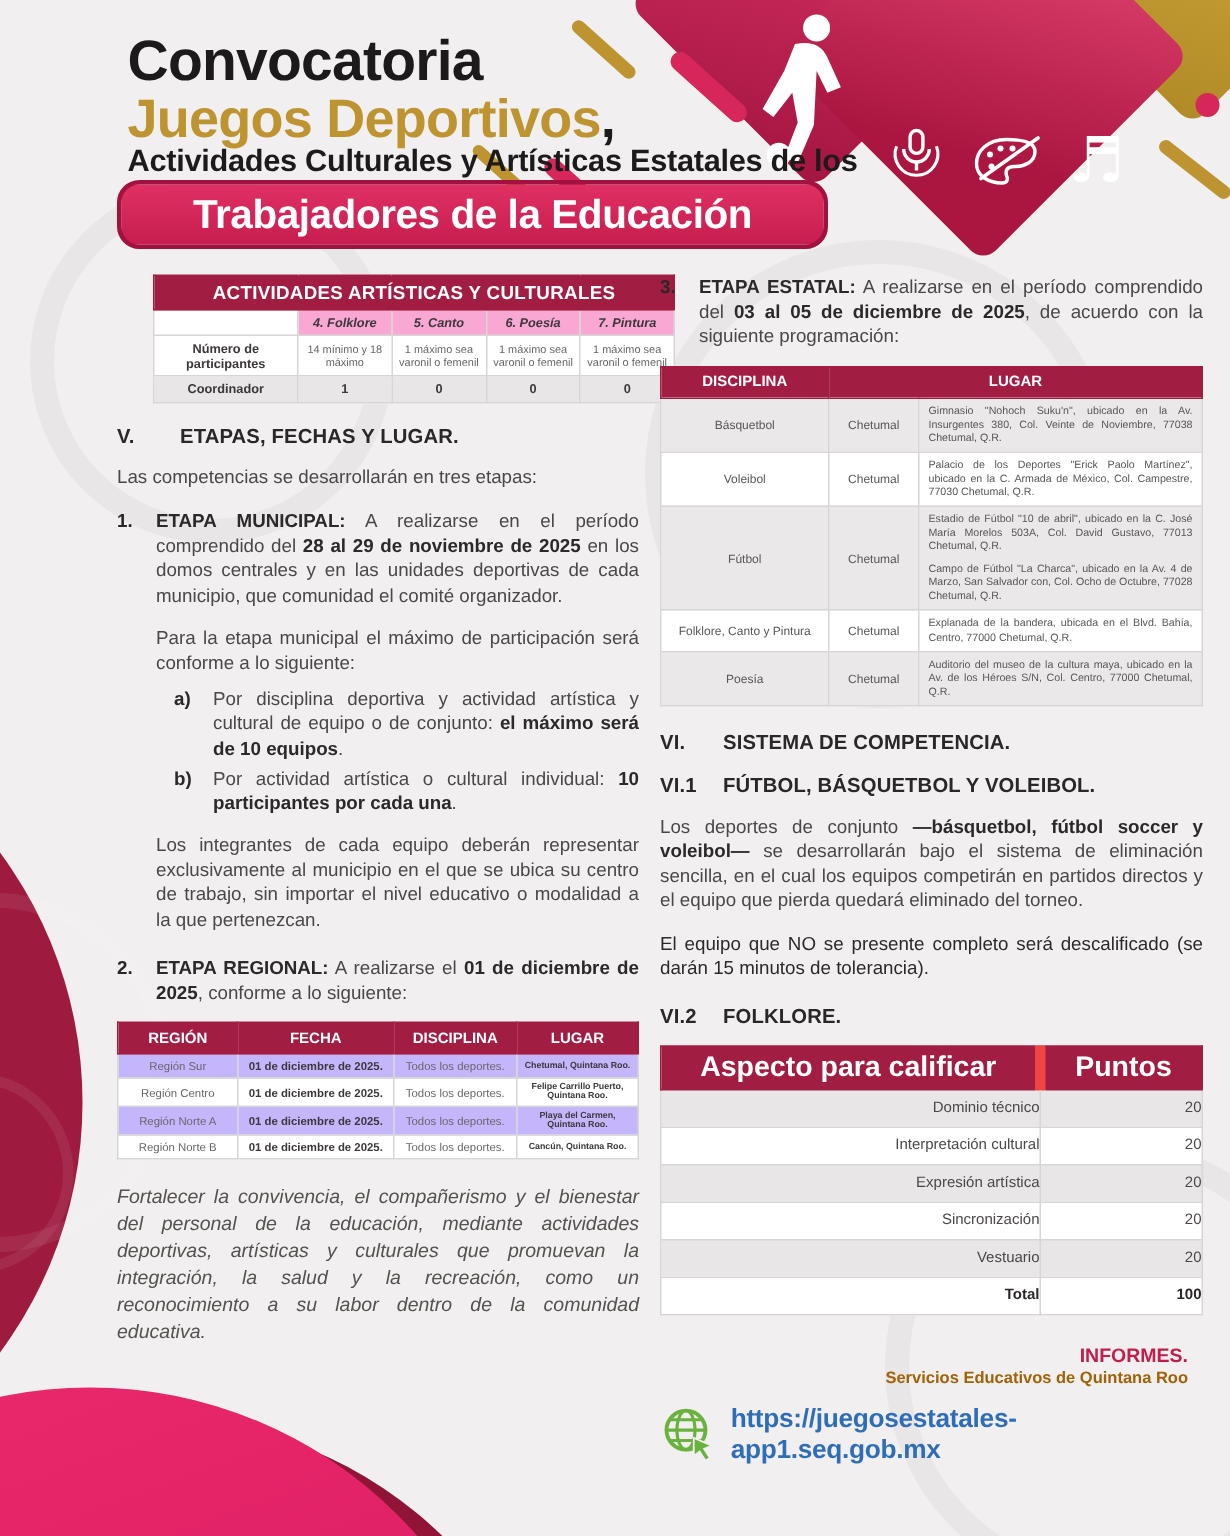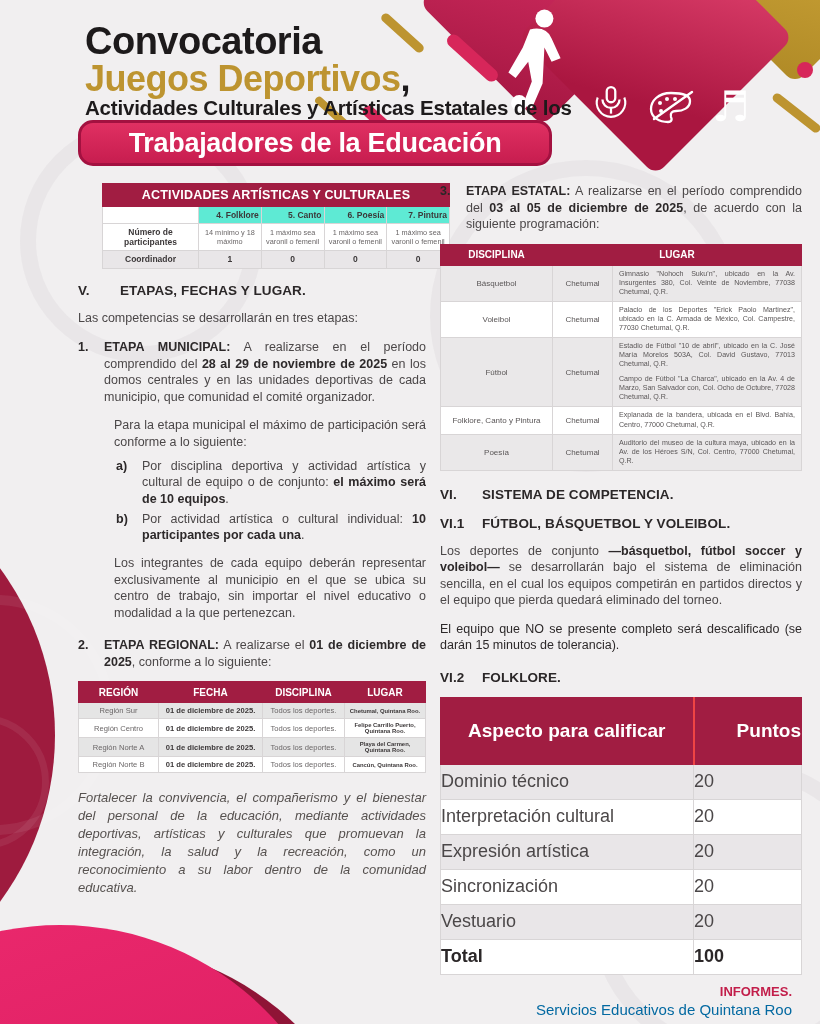--- a/index.html
+++ b/index.html
@@ -26,60 +26,60 @@
   .col-left{position:absolute;left:78px;top:183px;width:348px;z-index:5;}
   .col-right{position:absolute;left:440px;top:183px;width:362px;z-index:5;}
   p{margin:0;}
   .para{font-size:12.5px;line-height:1.32;text-align:justify;color:#4b4748;margin-top:12px;}
   .bseg{font-weight:700;color:#2d292a;}
   .sec-head{display:flex;margin-top:14px;font-weight:800;color:#2b2728;font-size:13.5px;letter-spacing:0.1px;}
   .sec-head .n{width:42px;flex:none;}
   .item{display:flex;margin-top:13px;}
   .item .num{width:26px;flex:none;font-weight:800;color:#2b2728;font-size:12.5px;line-height:1.32;}
   .item .body{flex:1;font-size:12.5px;line-height:1.32;text-align:justify;}
-  .indent{margin-left:36px;}
+  .indent{margin-left:26px;}
   .sublist{margin-left:26px;padding-left:12px;margin-top:8px;}
   .subitem{display:flex;margin-top:4px;}
   .subitem .mk{width:26px;flex:none;font-weight:800;color:#2b2728;font-size:12.5px;line-height:1.3;}
   .subitem .body{flex:1;font-size:12.5px;line-height:1.3;text-align:justify;}
   .mission{margin-top:16px;font-style:italic;font-size:13px;line-height:1.38;text-align:justify;color:#56514f;}
   
   table{border-collapse:collapse;width:100%;background:#fff;}
   td,th{border:1px solid #d8d5d6;padding:3px 2px;vertical-align:middle;}
   .t-title th{background:#a11d42;color:#fff;border:1px solid #a11d42;font-size:12.5px;font-weight:800;padding:4px 0;letter-spacing:0.2px;}
   .act-table{table-layout:fixed;margin-left:24px;}
   .act-table .corner{background:#fff;}
-  .act-table .colhead{background:#5eead4;font-weight:700;color:#3c3839;font-size:8.5px;text-align:right;}
+  .act-table .colhead{background:#f9a8d4;font-weight:700;color:#3c3839;font-size:8.5px;text-align:center;font-style:italic;}
   .act-table .lbl{font-weight:700;color:#3c3839;font-size:8.5px;text-align:center;}
   .act-table .val{font-size:7.3px;color:#6a6667;text-align:center;line-height:1.25;}
   .act-table .coord{background:#e9e6e8;}
   .act-table .coord .val{font-weight:700;color:#3c3839;font-size:8.5px;}
   .reg-table{margin-top:11px;table-layout:fixed;}
   .reg-table th{background:#a11d42;color:#fff;border:1px solid #a11d42;font-size:10px;font-weight:800;padding:4.5px 0;}
   .reg-table td{text-align:center;}
-  .reg-table .gray td{background:#e5e5e5;margin-left:22px;}
+  .reg-table .gray td{background:#c4b5fd;margin-left:22px;}
   .reg-table .region{font-size:7.6px;color:#6a6667;}
   .reg-table .fecha{font-size:7.6px;font-weight:700;color:#3c3839;}
   .reg-table .disc{font-size:7.6px;color:#6a6667;}
   .reg-table .lugar{font-size:5.9px;font-weight:700;color:#3c3839;}
   .state-table{margin-top:11px;table-layout:fixed;}
   .state-table th{background:#a11d42;color:#fff;border:1px solid #a11d42;font-size:10px;font-weight:800;padding:4.5px 0;}
   .state-table td{font-size:8px;color:#5a5657;text-align:center;}
   .state-table .desc{font-size:7.1px;text-align:justify;padding:4px 6px;line-height:1.28;}
   .state-table .desc p + p{margin-top:6px;}
   .state-table .gray td{background:#eae8e9;}
   .score-table{margin-top:12px;table-layout:fixed;}
-  .score-table th{background:#a11d42;color:#fff;border:1px solid #a11d42;font-size:19px;font-weight:800;padding:22px 0;}
-  .score-table th + th{border-left:2px solid #ef4444;text-align:right;}
-  .score-table td{font-size:18px;color:#4b4748;text-align:left;padding:6.5px 0;}
+  .score-table th{background:#a11d42;color:#fff;border:1px solid #a11d42;font-size:19px;font-weight:800;padding:3px 0;}
+  .score-table th + th{border-left:7px solid #ef4444;}
+  .score-table td{font-size:10px;color:#4b4748;text-align:right;padding:6.5px 0;}
   .score-table .gray td{background:#e9e6e8;}
   .score-table .total td{font-weight:800;color:#2b2728;background:#fff;}
   
-  .informes{margin-top:9px;text-align:right;font-weight:800;font-size:13px;color:#c21e4a;padding-right:10px;}
-  .org{text-align:right;font-weight:400;font-size:15px;color:#0369a1;padding-right:10px;margin-top:2px;}
+  .informes{margin-top:19px;text-align:right;font-weight:800;font-size:13px;color:#c21e4a;padding-right:10px;}
+  .org{text-align:right;font-weight:700;font-size:11px;color:#a16207;padding-right:10px;margin-top:2px;}
   .url-row{margin-top:10px;display:flex;align-items:center;gap:9px;}
   .url-text{color:#2f6eb6;font-weight:800;font-size:17.5px;letter-spacing:-0.2px;cursor:pointer;}
 </style>
 </head>
 <body>
 
 <div class="page">
 
   <div class="ring" style="left:430px;top:160px;width:280px;height:280px;"></div>
   <div class="ring" style="left:590px;top:760px;width:270px;height:270px;"></div>

